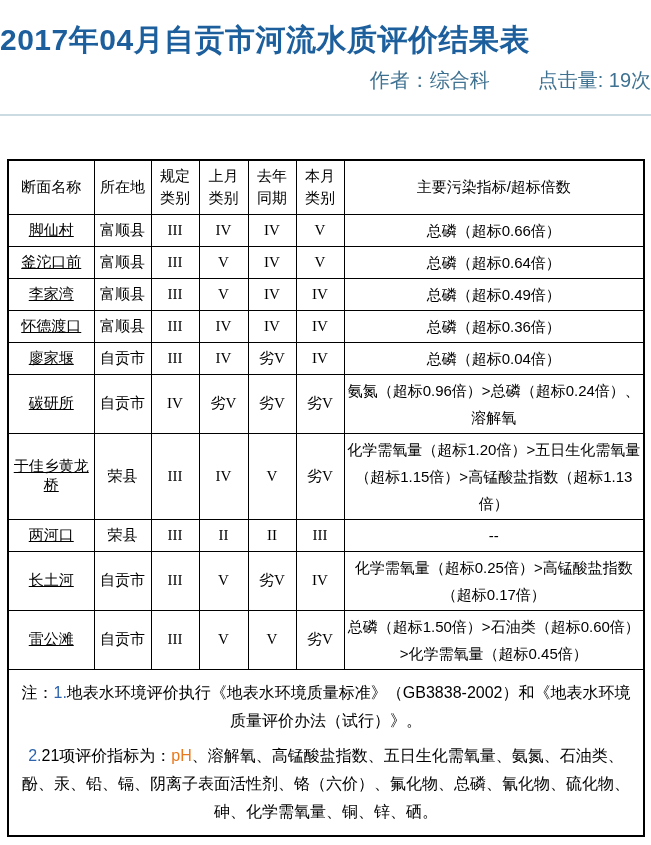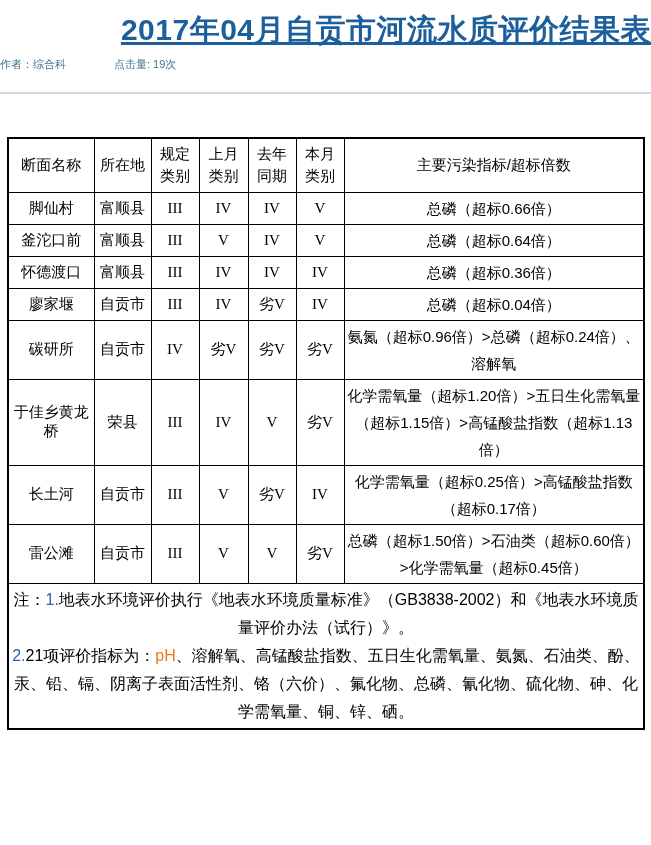--- a/index.html
+++ b/index.html
@@ -4,49 +4,49 @@
 <style>
   :root{
     --c-title:#1c5f9c; --c-meta:#3f7291; --c-note_number:#2e64ad;
     --c-ph:#e8791c; --c-border:#000000; --c-divider:#ccdae2; --c-dotted_rule:#b5cede;
   }
   *{box-sizing:border-box;}
   html,body{margin:0;padding:0;background:#ffffff;}
   body{width:651px;font-family:"Liberation Sans","DejaVu Sans",sans-serif;color:#000;}
   .page{width:651px;}
   h1.title{
-    margin:10px 0 6px 0;text-align:right;
-    font-size:30px;font-weight:700;color:var(--c-title);letter-spacing:0.5px;text-decoration:underline;
+    margin:20px 0 6px 0;text-align:left;
+    font-size:30px;font-weight:700;color:var(--c-title);letter-spacing:0.5px;
   }
   .meta{
-    display:flex;justify-content:flex-start;gap:48px;
-    font-size:11px;color:var(--c-meta);margin:6px 0 0 0;
+    display:flex;justify-content:flex-end;gap:48px;
+    font-size:20px;color:var(--c-meta);margin:6px 0 0 0;
   }
   .divider{height:2px;background:var(--c-divider);margin-top:20px;}
   table.wq{
     border-collapse:collapse;table-layout:fixed;
     width:636px;margin:43px 0 0 7px;
     border:2px solid var(--c-border);
   }
   table.wq th, table.wq td{
     border:1px solid var(--c-border);
     text-align:center;vertical-align:middle;
     font-size:15px;font-weight:400;padding:2px;
     overflow:hidden;
   }
   thead tr{height:54px;padding-left:10px;}
   tbody.rows tr{height:28px;}
   th{white-space:pre-line;line-height:1.5;}
-  td.c-name{font-size:14px;}
+  td.c-name{font-size:14px;text-decoration:underline;}
   td.roman{font-family:"Liberation Serif","DejaVu Serif",serif;font-size:16px;}
   td.pollutants{line-height:1.8;}
   td.notes{
     text-align:left;padding:3px 4px 6px 3px;
   }
-  td.notes p{margin:0;font-size:16px;line-height:1.75;}
+  td.notes p{margin:7px;font-size:16px;line-height:1.75;}
   .note-num{color:var(--c-note_number);}
   .ph{color:var(--c-ph);}
 </style>
 </head>
 <body>
 
 <div class="page">
 
   <h1 class="title">2017年04月自贡市河流水质评价结果表</h1>
 
@@ -95,20 +95,29 @@
         <tr>
     <td class="c-name">釜沱口前</td>
     <td>富顺县</td>
     <td class="roman">III</td>
     <td class="roman">V</td>
     <td class="roman">IV</td>
     <td class="roman">V</td>
     <td class="pollutants">总磷（超标0.64倍）</td>
   </tr>
         <tr>
+    <td class="c-name">李家湾</td>
+    <td>富顺县</td>
+    <td class="roman">III</td>
+    <td class="roman">V</td>
+    <td class="roman">IV</td>
+    <td class="roman">IV</td>
+    <td class="pollutants">总磷（超标0.49倍）</td>
+  </tr>
+        <tr>
     <td class="c-name">怀德渡口</td>
     <td>富顺县</td>
     <td class="roman">III</td>
     <td class="roman">IV</td>
     <td class="roman">IV</td>
     <td class="roman">IV</td>
     <td class="pollutants">总磷（超标0.36倍）</td>
   </tr>
         <tr>
     <td class="c-name">廖家堰</td>
@@ -131,20 +140,29 @@
         <tr>
     <td class="c-name">于佳乡黄龙桥</td>
     <td>荣县</td>
     <td class="roman">III</td>
     <td class="roman">IV</td>
     <td class="roman">V</td>
     <td class="roman">劣V</td>
     <td class="pollutants">化学需氧量（超标1.20倍）&gt;五日生化需氧量（超标1.15倍）&gt;高锰酸盐指数（超标1.13倍）</td>
   </tr>
         <tr>
+    <td class="c-name">两河口</td>
+    <td>荣县</td>
+    <td class="roman">III</td>
+    <td class="roman">II</td>
+    <td class="roman">II</td>
+    <td class="roman">III</td>
+    <td class="pollutants">--</td>
+  </tr>
+        <tr>
     <td class="c-name">长土河</td>
     <td>自贡市</td>
     <td class="roman">III</td>
     <td class="roman">V</td>
     <td class="roman">劣V</td>
     <td class="roman">IV</td>
     <td class="pollutants">化学需氧量（超标0.25倍）&gt;高锰酸盐指数（超标0.17倍）</td>
   </tr>
         <tr>
     <td class="c-name">雷公滩</td>

